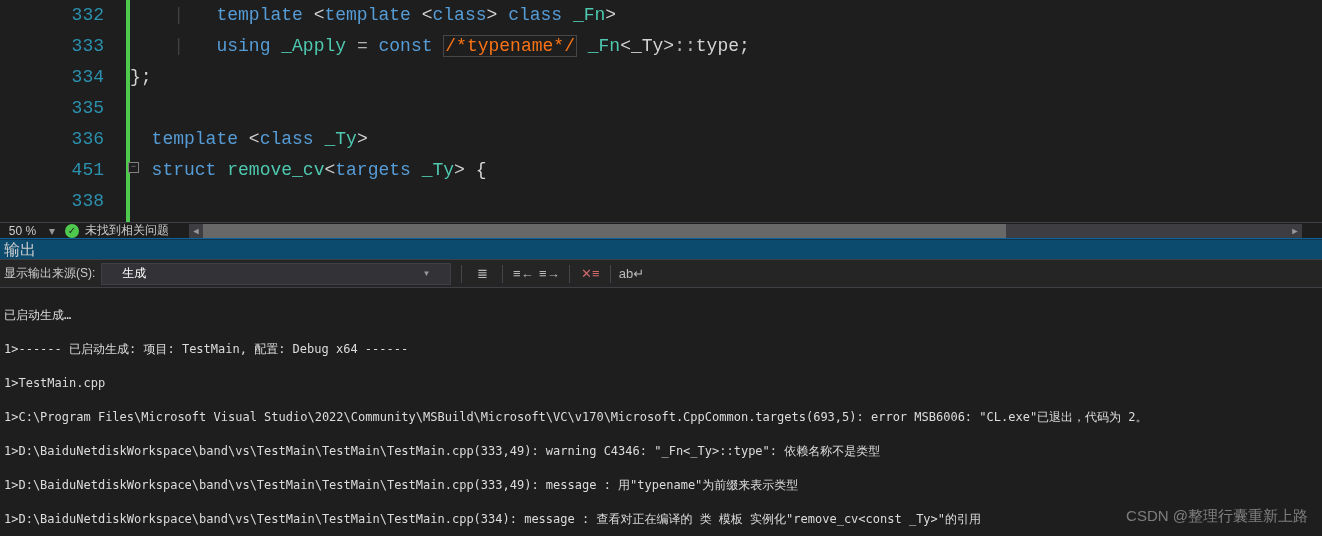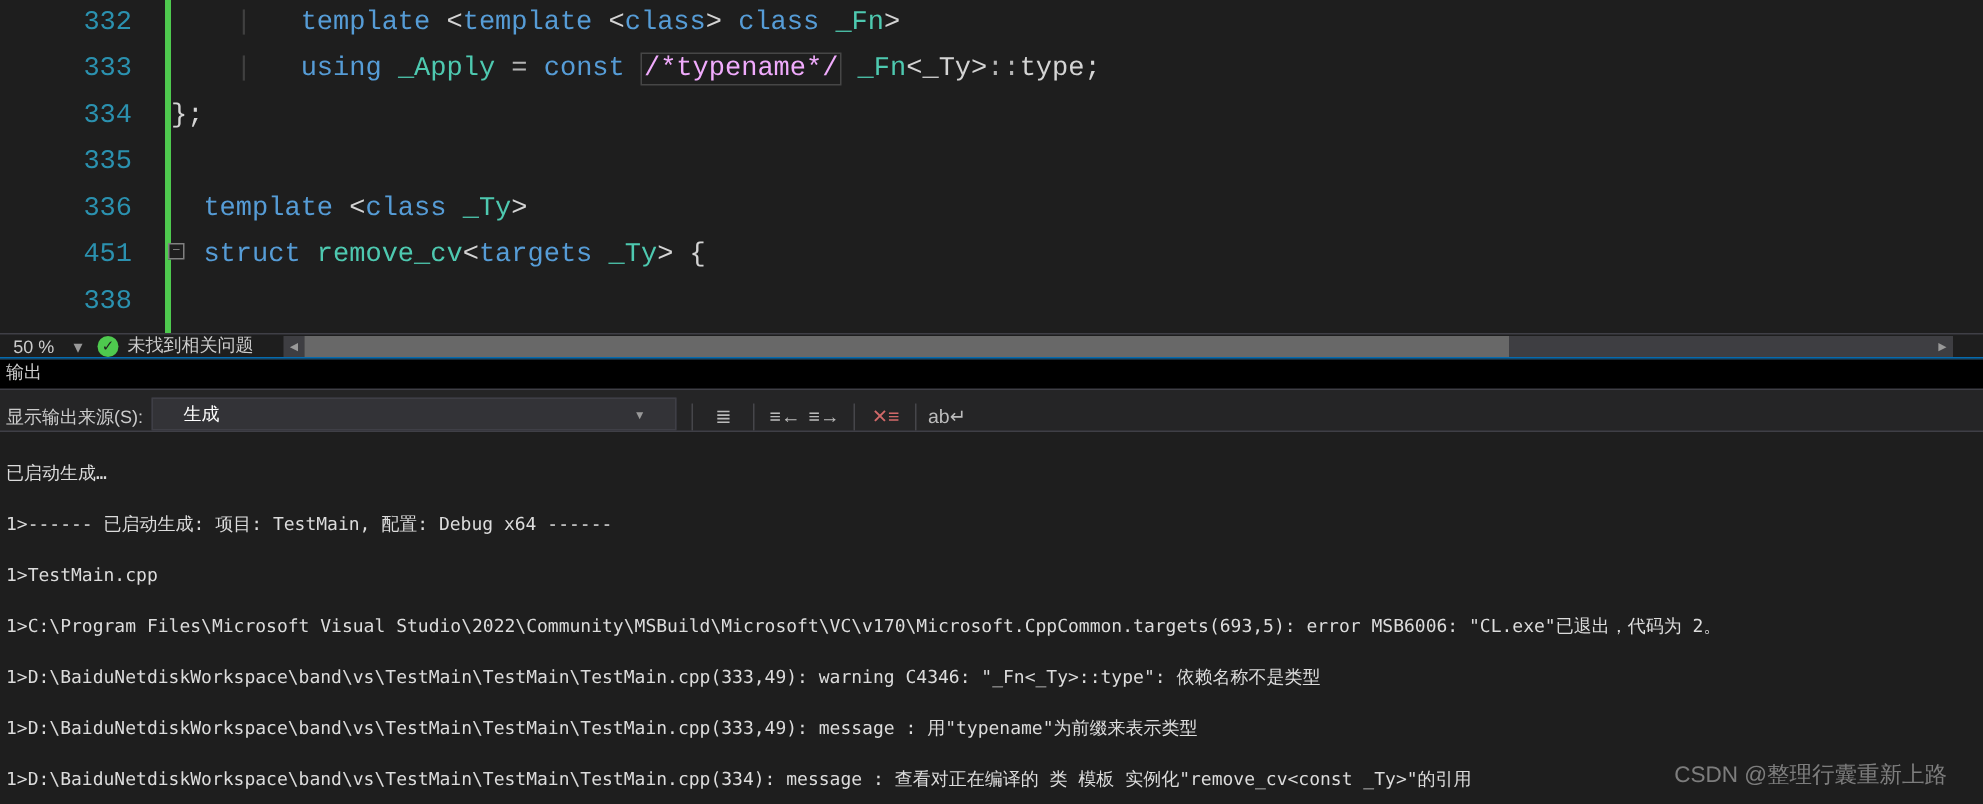--- a/index.html
+++ b/index.html
@@ -11,21 +11,21 @@
   height: 536px;
   overflow: hidden;
   font-size: 14px;
 }
 .editor-area {
   display: flex;
   height: 222px;
   background: #1e1e1e;
 }
 .gutter {
-  width: 110px;
+  width: 126px;
   background: #1e1e1e;
   color: #2b91af;
   text-align: right;
   padding-right: 22px;
   font-size: 18px;
   line-height: 31px;
   padding-top: 0;
 }
 .gutter .ln { height: 31px; }
 .change-bar {
@@ -52,21 +52,21 @@
   border: 1px solid #808080;
   background: #1e1e1e;
   color: #808080;
   font-size: 9px;
   line-height: 9px;
   text-align: center;
 }
 .guide { color: #404040; }
 .tok-kw { color: #569cd6; }
 .tok-type { color: #4ec9b0; }
-.tok-comment { color: #f0abfc; }
+.tok-comment { color: #f97316; }
 .tok-default { color: #d4d4d4; }
 .tok-op { color: #b4b4b4; }
 .highlight-box { border: 1px solid #464646; padding: 0 1px; }
 .status-row {
   height: 16px;
   background: #1e1e1e;
   border-top: 1px solid #3f3f46;
   display: flex;
   align-items: center;
   color: #cccccc;
@@ -87,32 +87,32 @@
   align-items: center;
   margin-left: 20px;
   margin-right: 20px;
 }
 .hscroll .arrow { width: 14px; height: 14px; background: #3e3e42; color: #999; font-size: 9px; text-align: center; line-height: 14px; }
 .hscroll .track { flex: 1; height: 14px; background: #3e3e42; position: relative; }
 .hscroll .thumb { position: absolute; left: 0; width: 74%; height: 14px; background: #686868; }
 .blue-sep { height: 2px; background: linear-gradient(to bottom, #007acc, #1e1e1e); }
 .panel-title {
   height: 20px;
-  background: #000000;
+  background: #0c4a6e;
   font-family: Liberation Sans, sans-serif;
-  font-size: 12px;
+  font-size: 16px;
   color: #cccccc;
   padding-left: 4px;
   border-bottom: 1px solid #3f3f46;
 }
 .toolbar {
   height: 28px;
   background: #252526;
   display: flex;
-  align-items: flex-end;
+  align-items: center;
   font-family: "Segoe UI", sans-serif;
   font-size: 12px;
   padding-left: 4px;
   gap: 6px;
   border-bottom: 1px solid #3f3f46;
 }
 .toolbar-label { color: #cccccc; }
 .toolbar-select {
   background: #333337;
   border: 1px solid #3f3f46;
@@ -133,21 +133,21 @@
   font-family: "NSimSun", "SimSun", Consolas, monospace;
   font-size: 12px;
   line-height: 17px;
   color: #dcdcdc;
   padding: 2px 4px;
   white-space: pre;
   overflow: hidden;
 }
 .watermark {
   position: absolute;
-  right: 24px;
+  right: 14px;
   bottom: 10px;
   color: rgba(220,220,220,0.5);
   font-family: "Segoe UI", sans-serif;
   font-size: 15px;
 }
 </style>
 </head>
 <body>
 
 <div class="editor-area">

